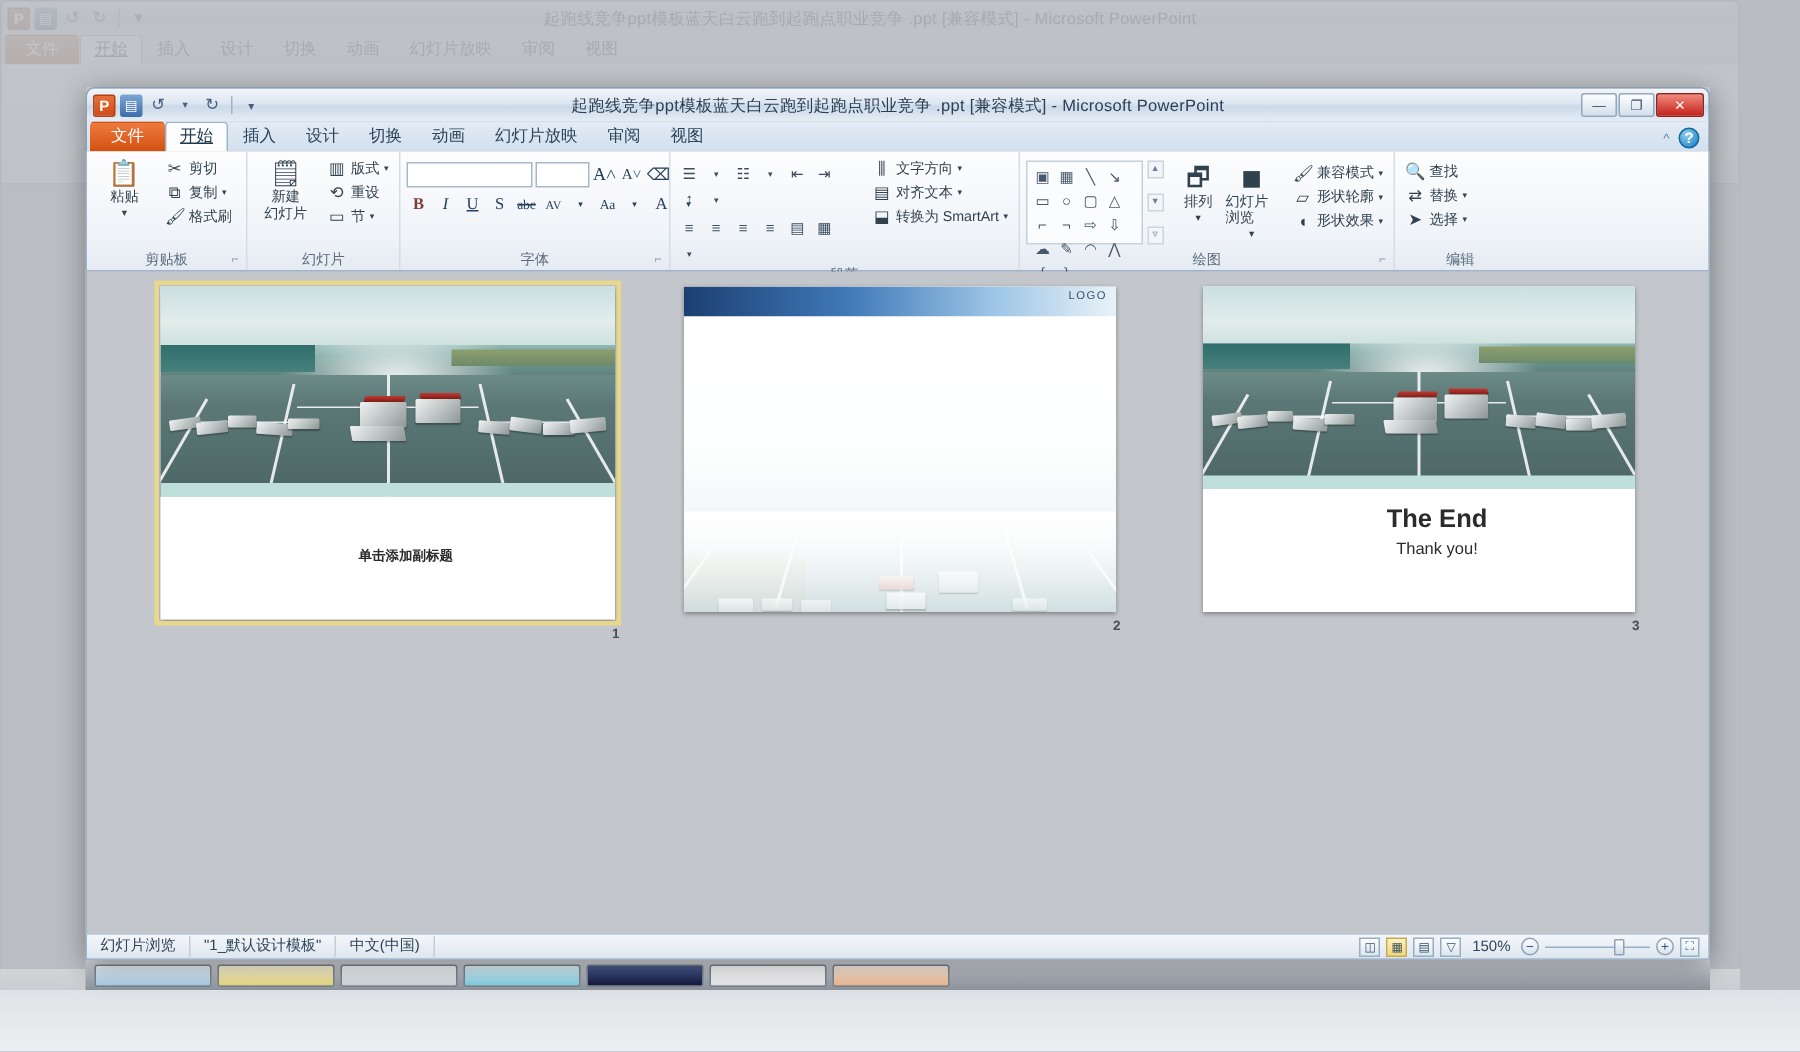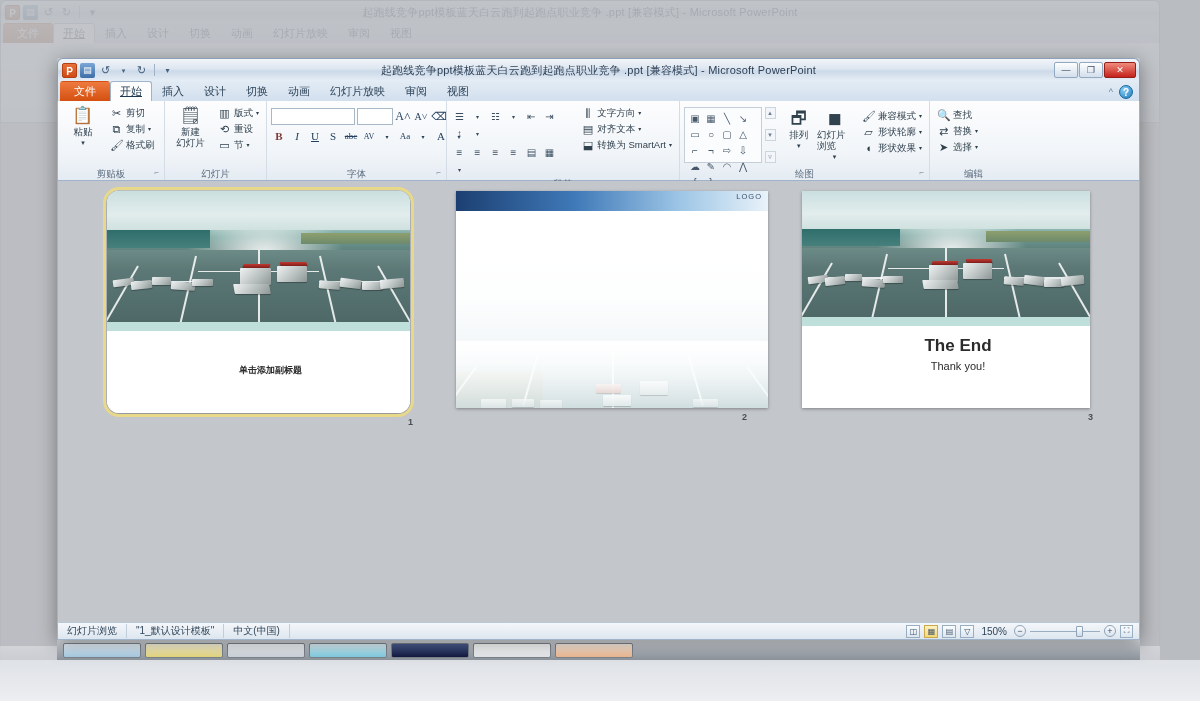--- a/index.html
+++ b/index.html
@@ -102,21 +102,21 @@
   .shapegal .sh { width:16px;height:16px;display:flex;align-items:center;justify-content:center;font-size:10px;color:#46586a; }
   .galnav { display:flex; flex-direction:column; justify-content:space-between; height:56px; }
   .galnav span { font-size:7px;color:#6d7f91;border:1px solid #cbd5de;background:#f2f6fa;width:11px;text-align:center;line-height:10px;}
 
   
   .workspace { flex:1; background:#c3c6cb; border-left:1px solid #9fb4cb; border-right:1px solid #9fb4cb; position:relative; overflow:hidden;}
 
   
   .thumb { position:absolute; }
   .thumb .frame { background:#fff; box-shadow:0 1px 3px rgba(0,0,0,.35); position:relative; overflow:hidden; }
-  .thumb.sel .frame { outline:3px solid #e8d98a; outline-offset:1px;border-radius:12px; }
+  .thumb.sel .frame { outline:3px solid #e8d98a; outline-offset:1px; }
   .thumb .num { position:absolute; right:-2px; font-size:9px; color:#4a4f55; font-weight:bold; }
 
   
   .slide-road {
     position:absolute; left:0; right:0; top:0;
     background:
       radial-gradient(ellipse 42% 60% at 52% 46%, rgba(255,255,255,.92), rgba(255,255,255,0) 62%),
       linear-gradient(#cfe0e2 0%, #d8e6e6 16%, #9fc3bd 26%, #6d9d97 33%, #5d7d78 44%, #55706c 70%, #4e6764 100%);
   }
   .sky-band { position:absolute; left:0; right:0; top:0; height:28%;
@@ -537,21 +537,21 @@
           </div>
           <div class="cyan-strip"></div>
         </div>
         <div style="position:absolute;left:0;right:0;top:63%;bottom:0;background:#fff"></div>
         <div class="slide-caption" style="top:78%; font-size:9px; color:#2b2b2b; font-weight:bold">单击添加副标题</div>
       </div>
       <div class="num" style="bottom:-14px; right:-3px">1</div>
     </div>
 
     <div class="thumb" style="left:398px; top:10px; width:288px;">
-      <div class="frame" style="width:312px;height:217px">
+      <div class="frame" style="width:288px;height:217px">
         <div class="slide2-head"></div>
         <div style="position:absolute; right:6px; top:1px; font-size:7.5px; color:#39506b; letter-spacing:1px;">LOGO</div>
         <div class="slide2-body">
           <div style="position:absolute;left:0;right:0;bottom:0;height:30%;overflow:hidden;">
             <div style="position:absolute;left:0;bottom:0;width:28%;height:60%;background:linear-gradient(#f0ead8,#ded4b8);opacity:.7"></div>
             <div style="position:absolute;left:0;right:0;bottom:0;height:72%;background:linear-gradient(rgba(226,236,238,.25),rgba(198,214,216,.85))"></div>
             <div class="lane" style="left:50%;bottom:0;width:1.6px;height:96%;background:rgba(255,255,255,.95)"></div>
             <div class="lane" style="left:26%;bottom:0;width:1.6px;height:92%;transform:rotate(16deg);background:rgba(255,255,255,.9)"></div>
             <div class="lane" style="left:74%;bottom:0;width:1.6px;height:92%;transform:rotate(-16deg);background:rgba(255,255,255,.9)"></div>
             <div class="lane" style="left:6%;bottom:0;width:1.6px;height:70%;transform:rotate(36deg);background:rgba(255,255,255,.85)"></div>

